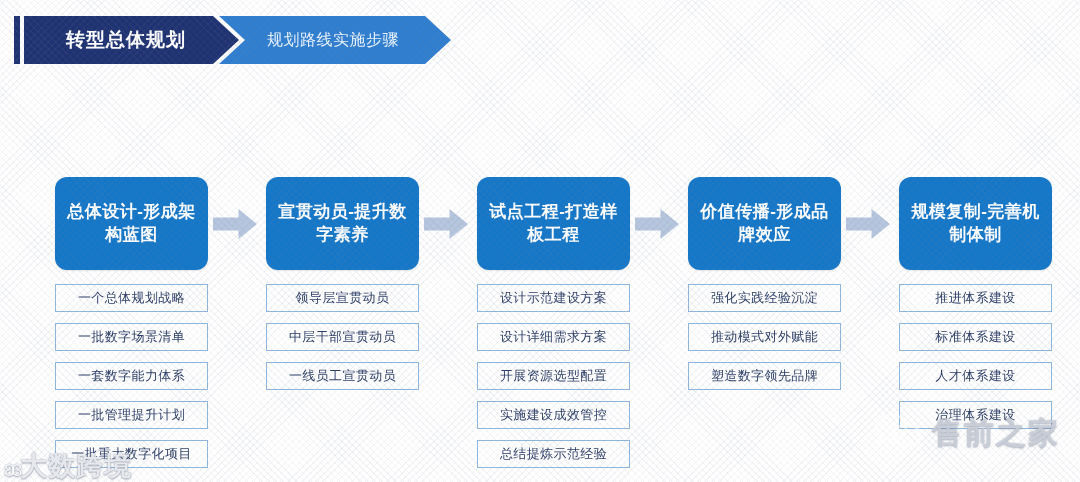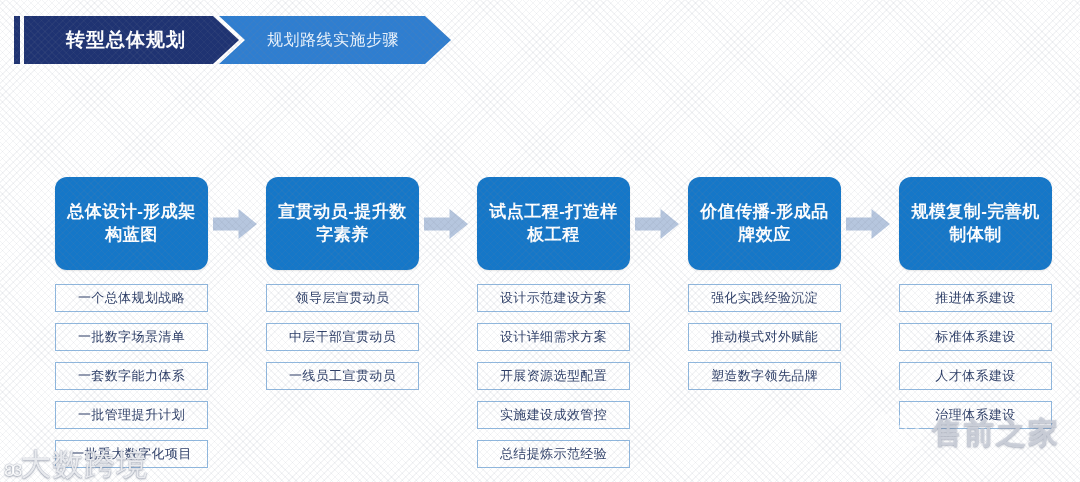--- a/index.html
+++ b/index.html
@@ -101,21 +101,21 @@
 
   
   .wm{position:absolute;z-index:6;pointer-events:none;}
   #wm-left{left:4px;bottom:2px;display:flex;align-items:flex-end;}
   #wm-left .wm-logo{
     font-size:22px;color:rgba(255,255,255,.92);
     text-shadow:0 0 1px rgba(120,130,150,.85),0 1px 2px rgba(100,110,130,.55);
     line-height:1;margin-right:2px;letter-spacing:-4px;
   }
   #wm-left .wm-text{
-    font-size:31px;font-weight:normal;
+    font-size:27px;font-weight:bold;
     color:rgba(255,255,255,.82);
     text-shadow:0 0 1px rgba(110,120,145,.9),0 1px 2px rgba(100,110,130,.5);
     letter-spacing:1px;line-height:1;
   }
   #wm-right{right:20px;bottom:28px;display:flex;align-items:center;font-family:Liberation Serif, serif;}
   #wm-right .wm-wechat{margin-right:6px;opacity:.55;}
   #wm-right .wm-text{
     font-size:30px;font-weight:bold;
     color:rgba(255,255,255,.55);
     text-shadow:0 0 1px rgba(120,130,155,.85),0 1px 2px rgba(110,120,140,.45);

